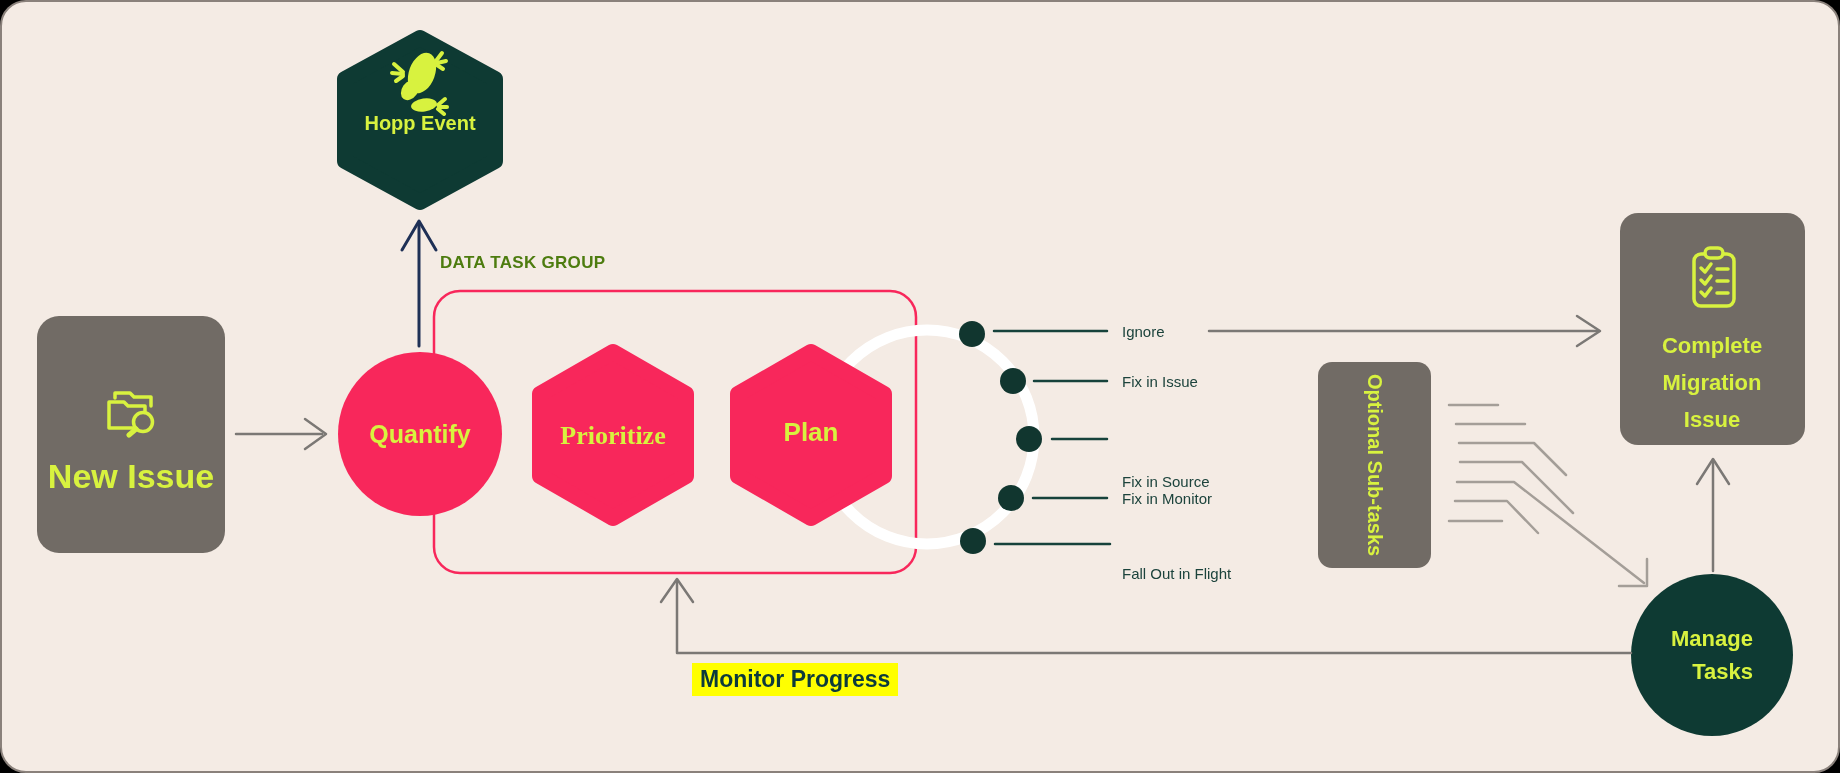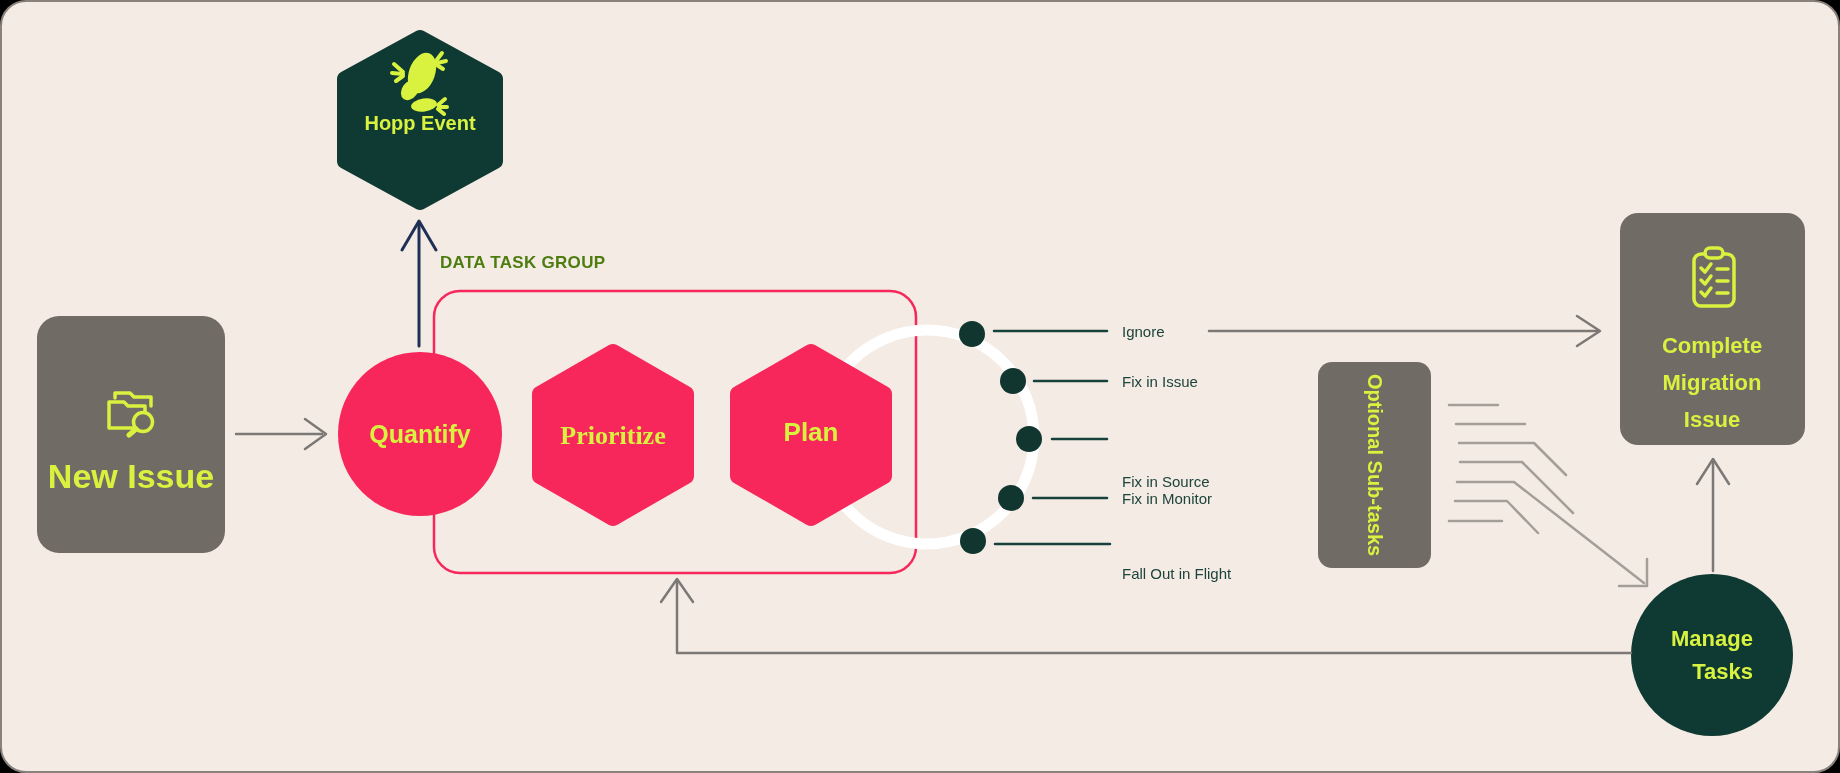--- a/index.html
+++ b/index.html
@@ -160,13 +160,14 @@
     <span>Issue</span>
   </div>
 
   <div class="txt lime lbl-optional">Optional Sub-tasks</div>
 
   <div class="txt ctr lime lbl-manage">
     <span>Manage</span>
     <span>Tasks</span>
   </div>
 
+  <div class="txt lbl-monitor">Monitor Progress</div>
 </div>
 
 </body></html>

